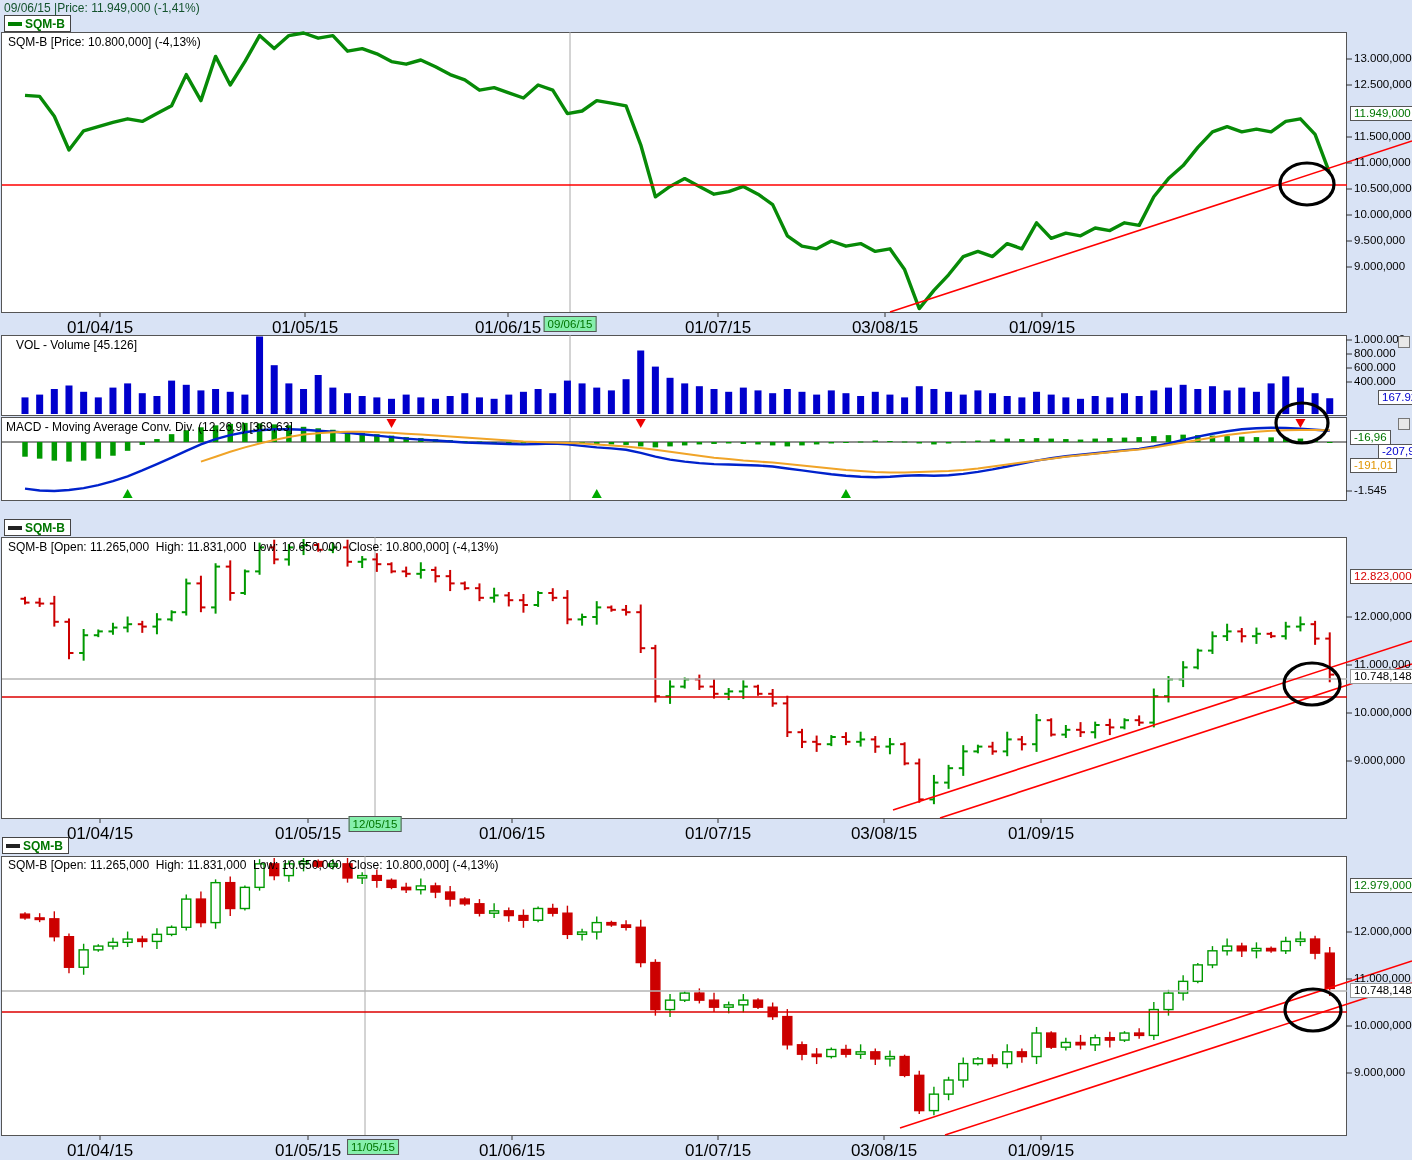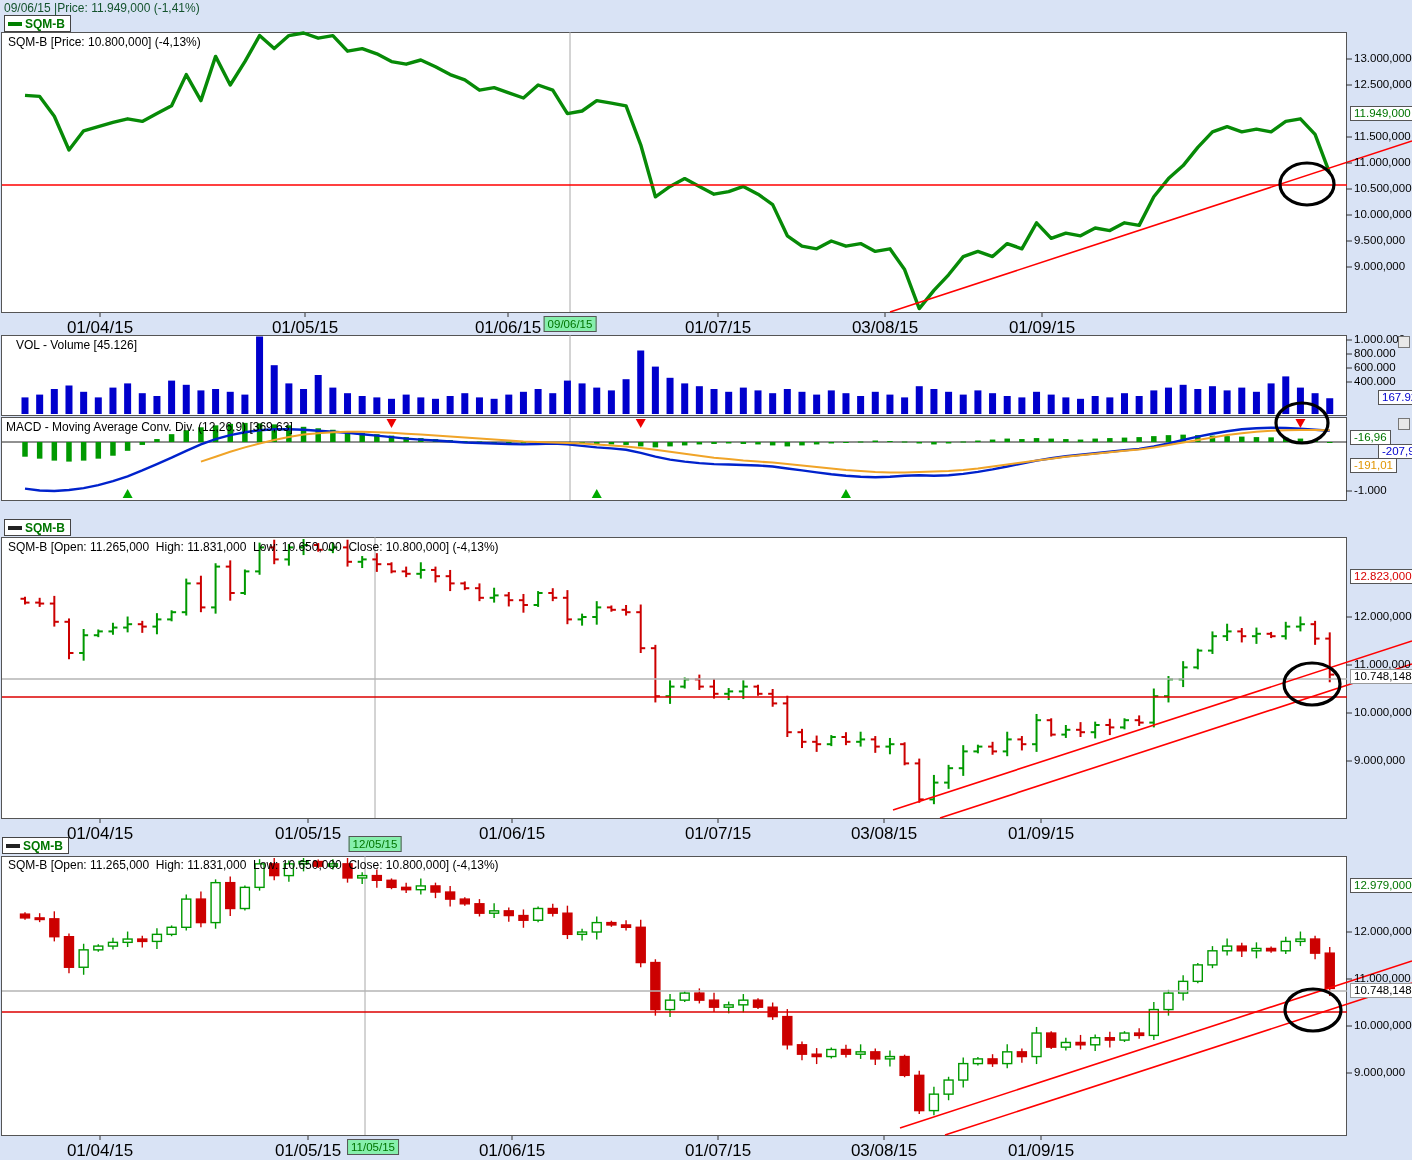--- a/index.html
+++ b/index.html
@@ -781,37 +781,37 @@
     <div class="xtick" style="left:508px;top:318px">01/06/15</div>
     <div class="xtick" style="left:718px;top:318px">01/07/15</div>
     <div class="xtick" style="left:885px;top:318px">03/08/15</div>
     <div class="xtick" style="left:1042px;top:318px">01/09/15</div>
     <div class="dbox" style="left:570px;top:316px">09/06/15</div>
     <div class="ytick" style="top:333px">1.000.000</div>
     <div class="ytick" style="top:347px">800.000</div>
     <div class="ytick" style="top:361px">600.000</div>
     <div class="ytick" style="top:375px">400.000</div>
     <div class="vbox blue" style="top:390.24px">167.927</div>
-    <div class="ytick" style="top:484px">-1.000</div>
+    <div class="ytick" style="top:484px">-1.545</div>
     <div class="vbox green" style="top:430px">-16,96</div>
     <div class="vbox blue" style="top:444px">-207,97</div>
     <div class="vbox orange" style="top:458px">-191,01</div>
     <div class="ytick" style="top:610px">12.000,000</div>
     <div class="ytick" style="top:658px">11.000,000</div>
     <div class="ytick" style="top:706px">10.000,000</div>
     <div class="ytick" style="top:754px">9.000,000</div>
     <div class="vbox red" style="top:569.496px">12.823,000</div>
     <div class="vbox gray" style="top:669.088896px">10.748,148</div>
     <div class="xtick" style="left:100px;top:824px">01/04/15</div>
     <div class="xtick" style="left:308px;top:824px">01/05/15</div>
     <div class="xtick" style="left:512px;top:824px">01/06/15</div>
     <div class="xtick" style="left:718px;top:824px">01/07/15</div>
     <div class="xtick" style="left:884px;top:824px">03/08/15</div>
     <div class="xtick" style="left:1041px;top:824px">01/09/15</div>
-    <div class="dbox" style="left:375px;top:836px">12/05/15</div>
+    <div class="dbox" style="left:375px;top:816px">12/05/15</div>
     <div class="ytick" style="top:925px">12.000,000</div>
     <div class="ytick" style="top:972px">11.000,000</div>
     <div class="ytick" style="top:1019px">10.000,000</div>
     <div class="ytick" style="top:1066px">9.000,000</div>
     <div class="vbox green" style="top:877.9870000000001px">12.979,000</div>
     <div class="vbox gray" style="top:982.837044px">10.748,148</div>
     <div class="xtick" style="left:100px;top:1141px">01/04/15</div>
     <div class="xtick" style="left:308px;top:1141px">01/05/15</div>
     <div class="xtick" style="left:512px;top:1141px">01/06/15</div>
     <div class="xtick" style="left:718px;top:1141px">01/07/15</div>

